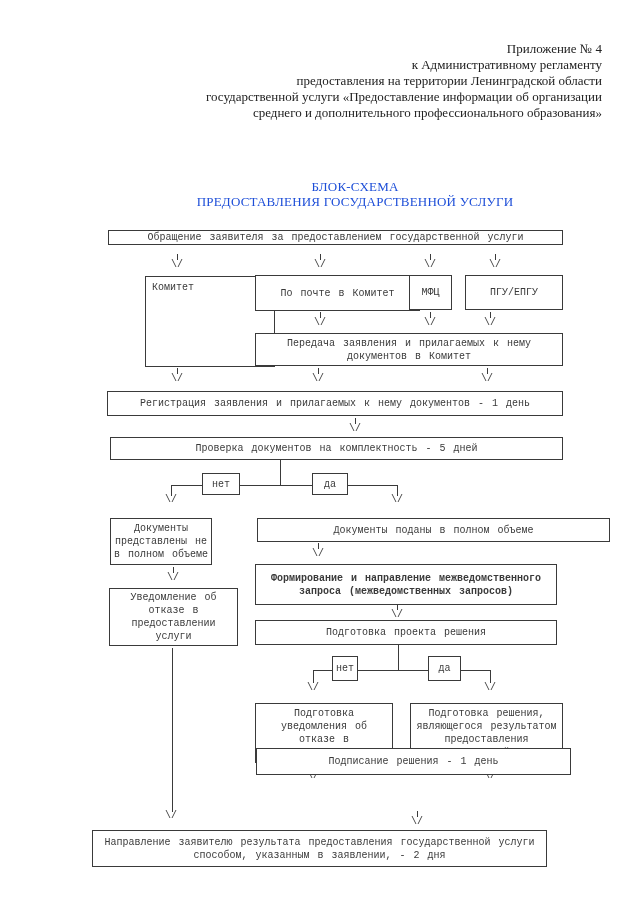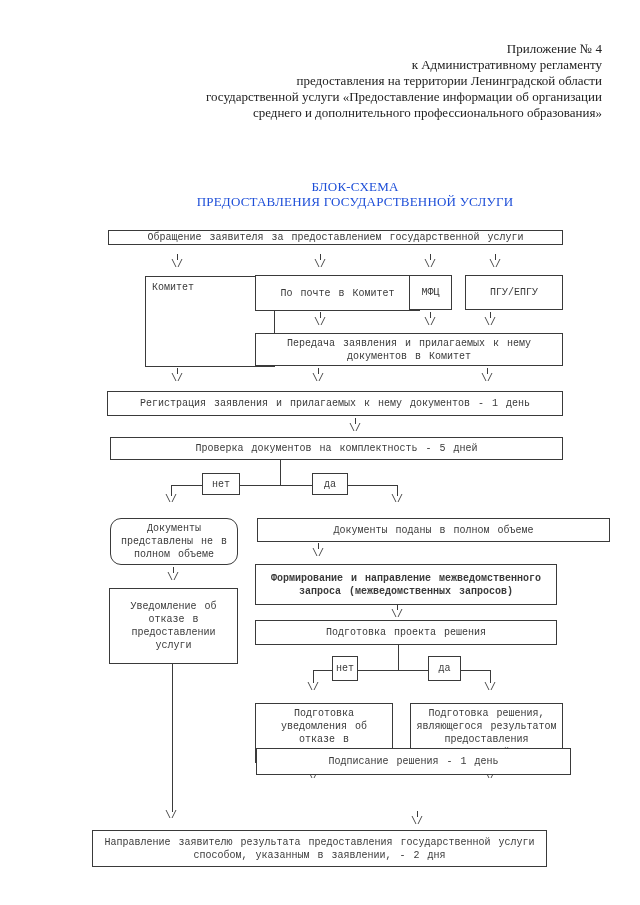--- a/index.html
+++ b/index.html
@@ -45,24 +45,24 @@
   #n-obrashchenie{left:108px;top:230px;width:455px;height:15px;}
   #n-komitet{left:97px;top:276px;width:130px;height:91px;margin-left:48px;}
   #n-po-pochte{left:255px;top:275px;width:165px;height:36px;}
   #n-mfc{left:409px;top:275px;width:43px;height:35px;}
   #n-pgu{left:465px;top:275px;width:98px;height:35px;}
   #n-peredacha{left:255px;top:333px;width:308px;height:33px;}
   #n-registracia{left:107px;top:391px;width:456px;height:25px;}
   #n-proverka{left:110px;top:437px;width:453px;height:23px;}
   #n-net1{left:202px;top:473px;width:38px;height:22px;}
   #n-da1{left:312px;top:473px;width:36px;height:22px;}
-  #n-dok-ne-polnom{left:110px;top:518px;width:128px;height:47px;border-radius:11px;}
+  #n-dok-ne-polnom{left:110px;top:518px;width:102px;height:47px;}
   #n-dok-polnom{left:257px;top:518px;width:353px;height:24px;}
   #n-formirovanie{left:255px;top:564px;width:302px;height:41px;font-weight:bold;}
-  #n-uvedomlenie{left:109px;top:588px;width:129px;height:76px;}
+  #n-uvedomlenie{left:109px;top:588px;width:129px;height:58px;}
   #n-podgotovka-proekta{left:255px;top:620px;width:302px;height:25px;}
   #n-net2{left:332px;top:656px;width:26px;height:25px;}
   #n-da2{left:428px;top:656px;width:33px;height:25px;}
   #n-podgotovka-uved{left:255px;top:703px;width:138px;height:60px;}
   #n-podgotovka-resh{left:410px;top:703px;width:153px;height:60px;}
   #n-podpisanie{left:256px;top:748px;width:315px;height:27px;}
   #n-napravlenie{left:92px;top:830px;width:455px;height:37px;}
 </style>
 </head>
 <body>

